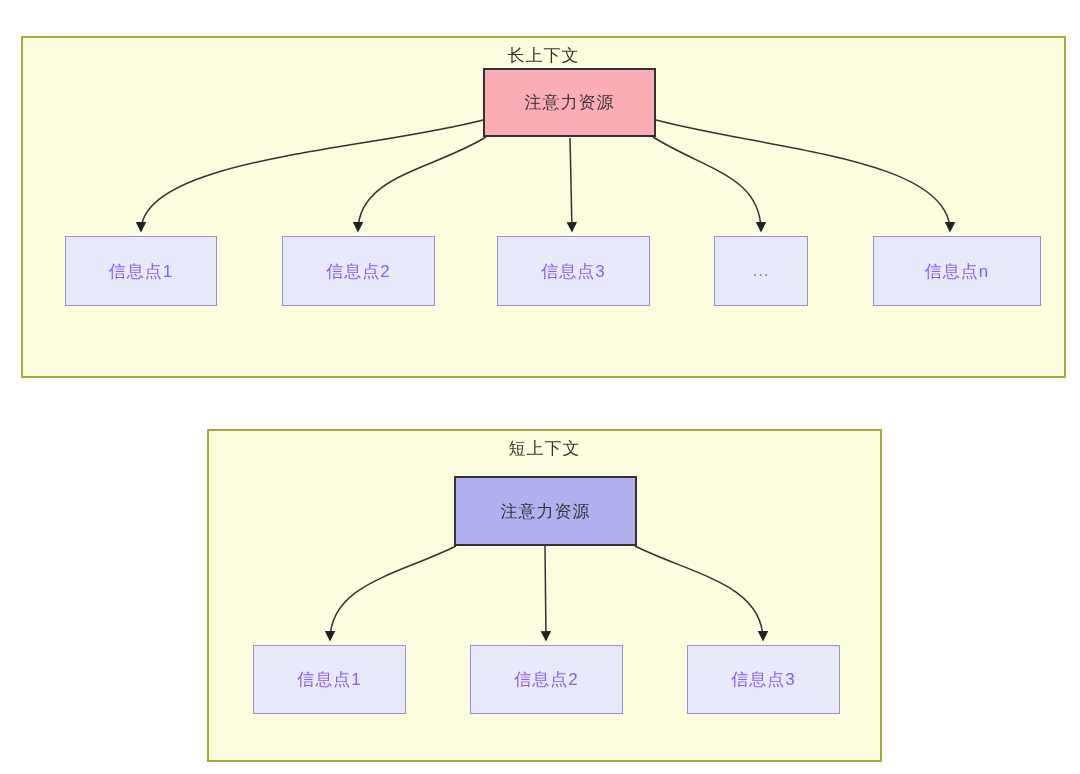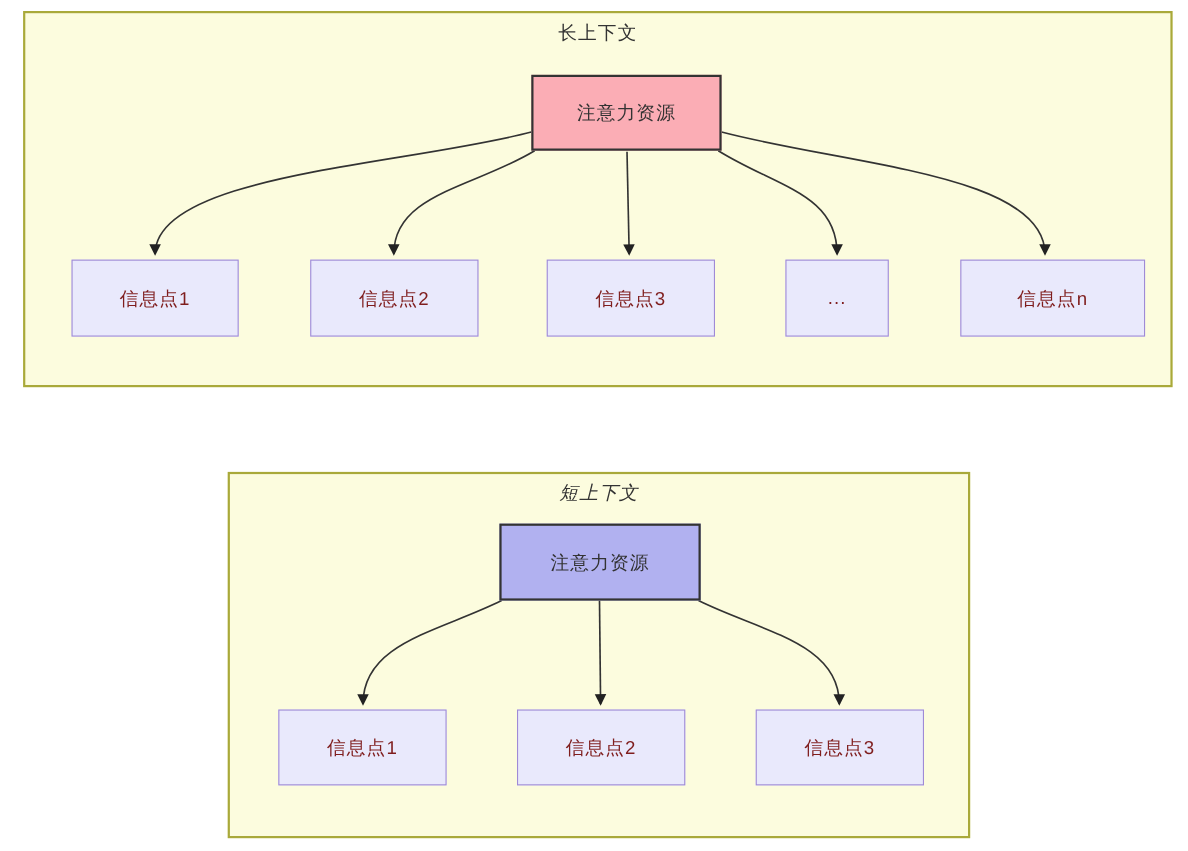--- a/index.html
+++ b/index.html
@@ -10,22 +10,22 @@
   }
   .canvas{position:absolute;inset:0;width:1080px;height:774px;}
 
   .group-container{
     position:absolute;
     background:#FCFCDE;
     border:2px solid #A9A93A;
     box-sizing:border-box;
     z-index:1;
   }
-  #container-long{left:21px;top:10px;width:1045px;height:342px;}
-  #container-short{left:207px;top:429px;width:675px;height:333px;font-style:italic;}
+  #container-long{left:21px;top:36px;width:1045px;height:342px;}
+  #container-short{left:207px;top:429px;width:675px;height:333px;}
 
   .group-title{
     position:absolute;left:0;right:0;top:6px;
     text-align:center;font-size:17px;font-weight:400;color:#333;
     letter-spacing:1px;
   }
 
   .attn-box{
     position:absolute;box-sizing:border-box;
     border:2px solid #333333;
@@ -33,21 +33,21 @@
     font-size:17px;color:#333;z-index:3;letter-spacing:1px;
   }
   #attn-long{left:483px;top:68px;width:173px;height:69px;background:#FBADB5;}
   #attn-short{left:454px;top:476px;width:183px;height:70px;background:#B1B1F0;}
 
   .info-box{
     position:absolute;box-sizing:border-box;
     background:#E9E9FC;
     border:1.5px solid #9F8AD6;
     display:flex;align-items:center;justify-content:center;
-    font-size:17px;color:#7f1d1d;z-index:3;letter-spacing:1px;
+    font-size:17px;color:#8b5cf6;z-index:3;letter-spacing:1px;
   }
   .row-long .info-box{top:236px;height:70px;}
   #lb1{left:65px;width:152px;}
   #lb2{left:282px;width:153px;}
   #lb3{left:497px;width:153px;}
   #lb4{left:714px;width:94px;}
   #lb5{left:873px;width:168px;}
 
   .row-short .info-box{top:645px;height:69px;}
   #sb1{left:253px;width:153px;}

